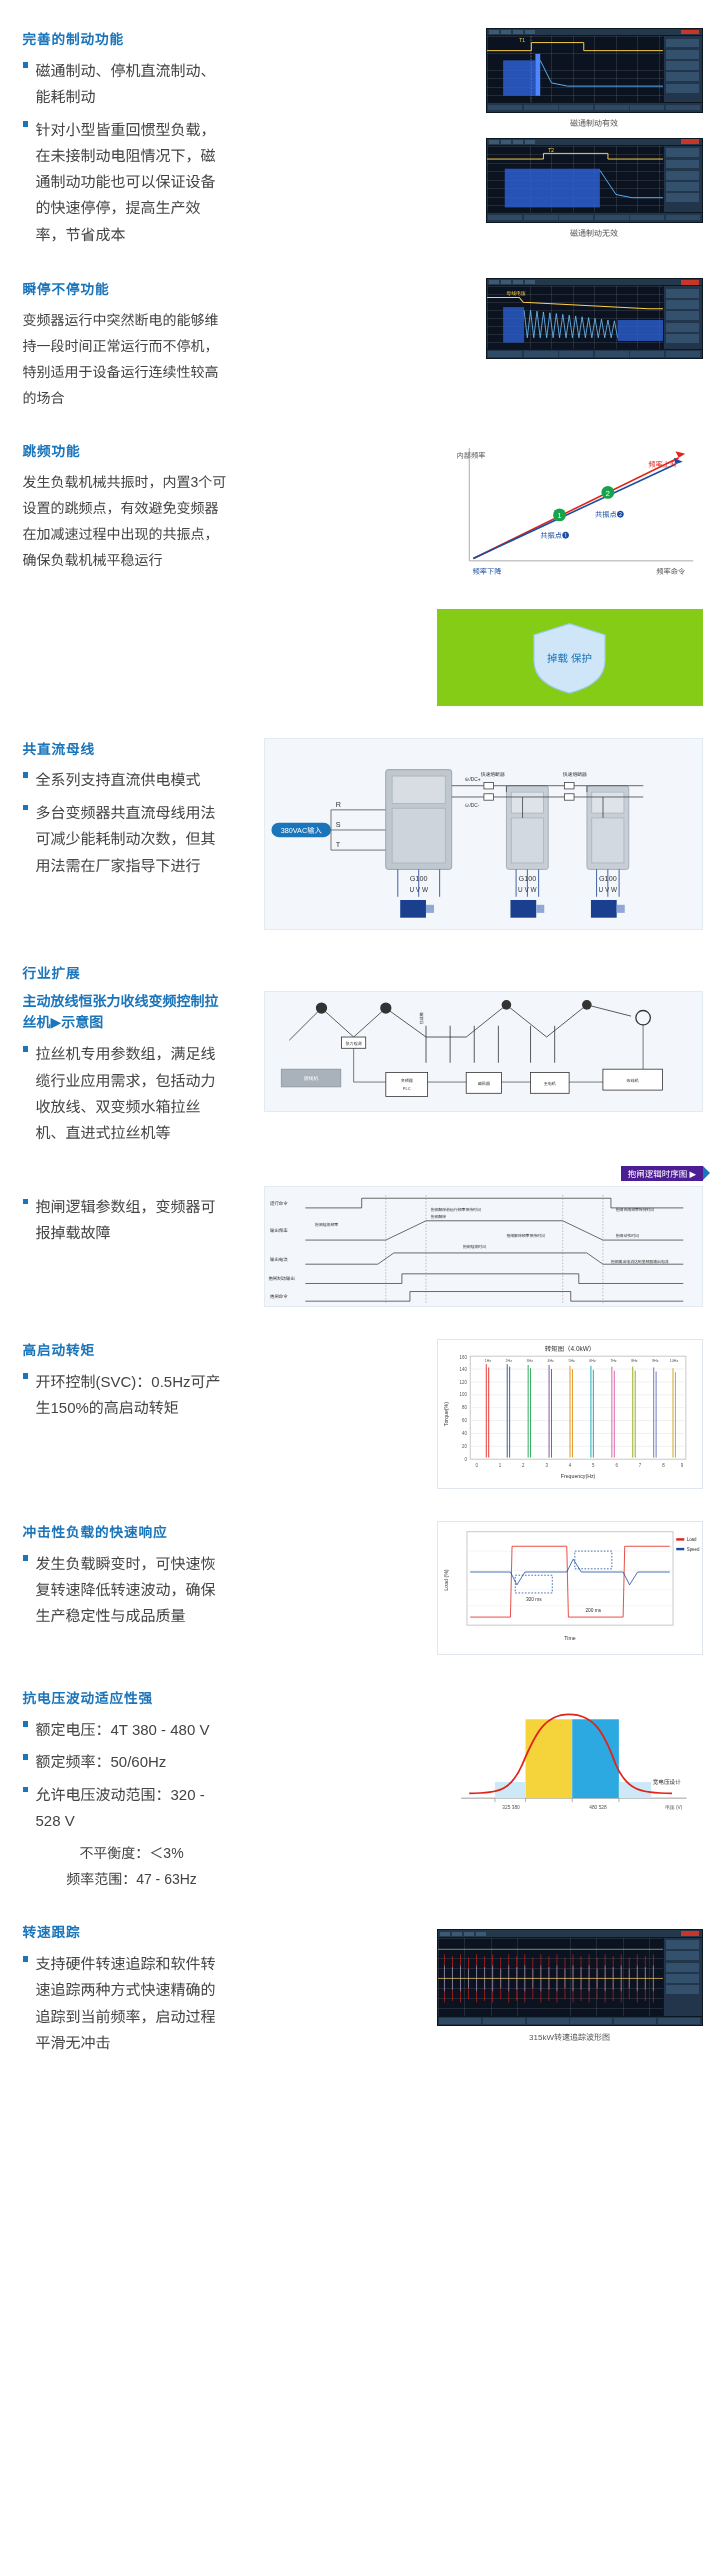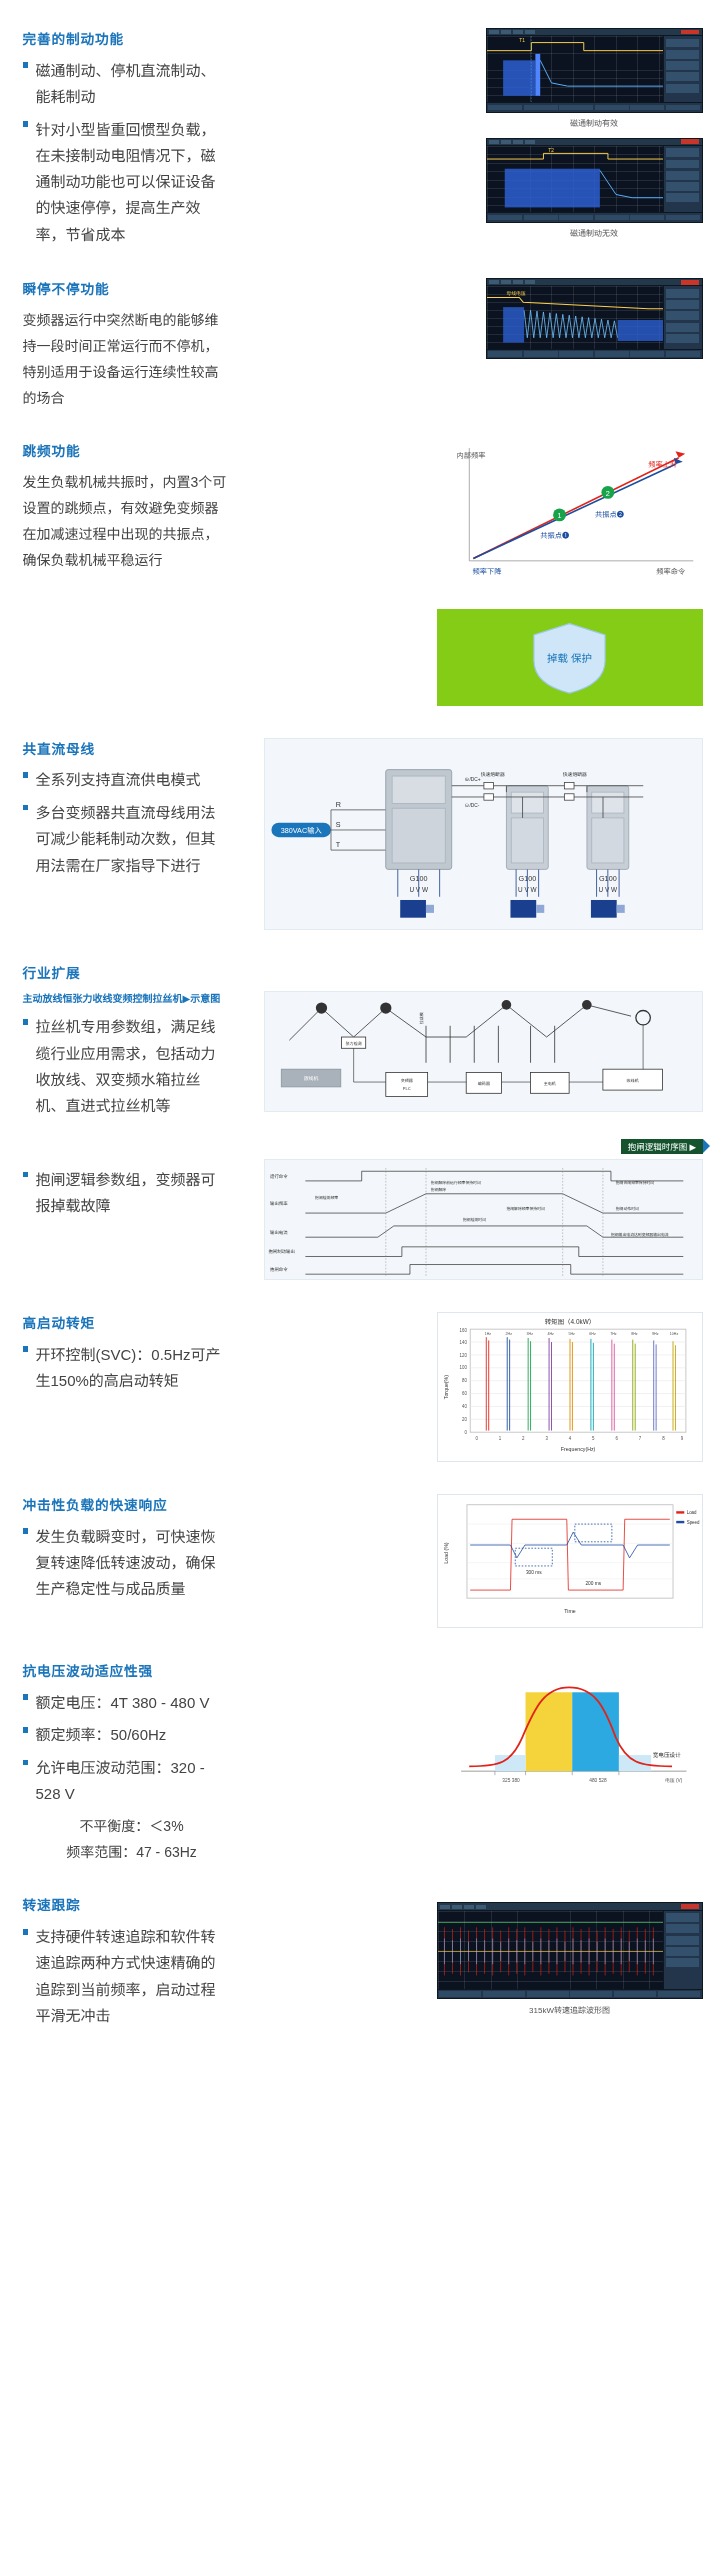--- a/index.html
+++ b/index.html
@@ -16,21 +16,21 @@
   .section { padding: 0 22.5px; margin-bottom: 4.8px; }
   .sec-title {
     color: #1b75bb;
     font-size: 13.7px;
     font-weight: bold;
     letter-spacing: 0.8px;
     margin: 0 0 9.7px 0;
   }
   .sub-title {
     color: #1b75bb;
-    font-size: 10px;
+    font-size: 14px;
     font-weight: bold;
     line-height: 1.5;
     margin: 0 0 8px 0;
   }
   .bullets { list-style: none; margin: 0; padding: 0; }
   .bullets li {
     position: relative;
     padding-left: 13px;
     font-size: 15px;
     line-height: 1.75;
@@ -110,21 +110,21 @@
     background: #f3f7fb; border: 0.8px solid #e2eaf2; position: relative;
   }
 
   
   .chart-box { background: #fff; border: 0.8px solid #dfe6ee; }
 
   .footer-cap { text-align:center; font-size:8px; color:#555; margin-top:4.8px; }
 
   .arrow-label {
     display: inline-block;
-    background: #14532d; color: #fff; font-size: 8.5px;
+    background: #4c1d95; color: #fff; font-size: 8.5px;
     padding: 1.6px 6.4px; position: relative;
   }
   .arrow-label:after {
     content: ""; position: absolute; right: -7.2px; top: 0;
     border-left: 7.2px solid #1b75bb;
     border-top: 7.2px solid transparent;
     border-bottom: 7.2px solid transparent;
   }
   .label-right-row { display: flex; justify-content: flex-end; margin-bottom: 4.8px; }
   svg text { font-family: "Liberation Sans", sans-serif; }

